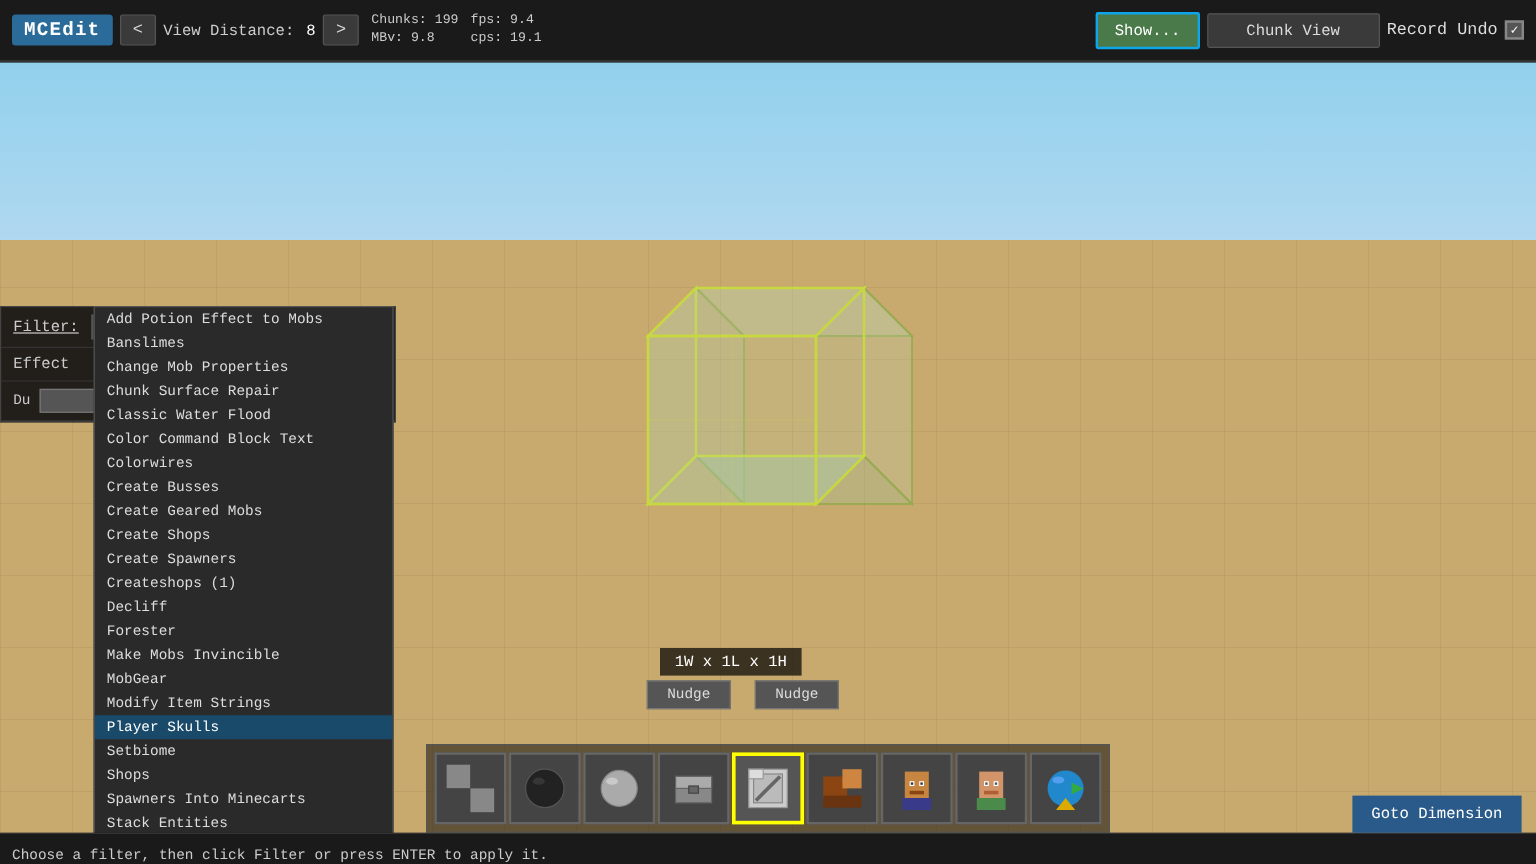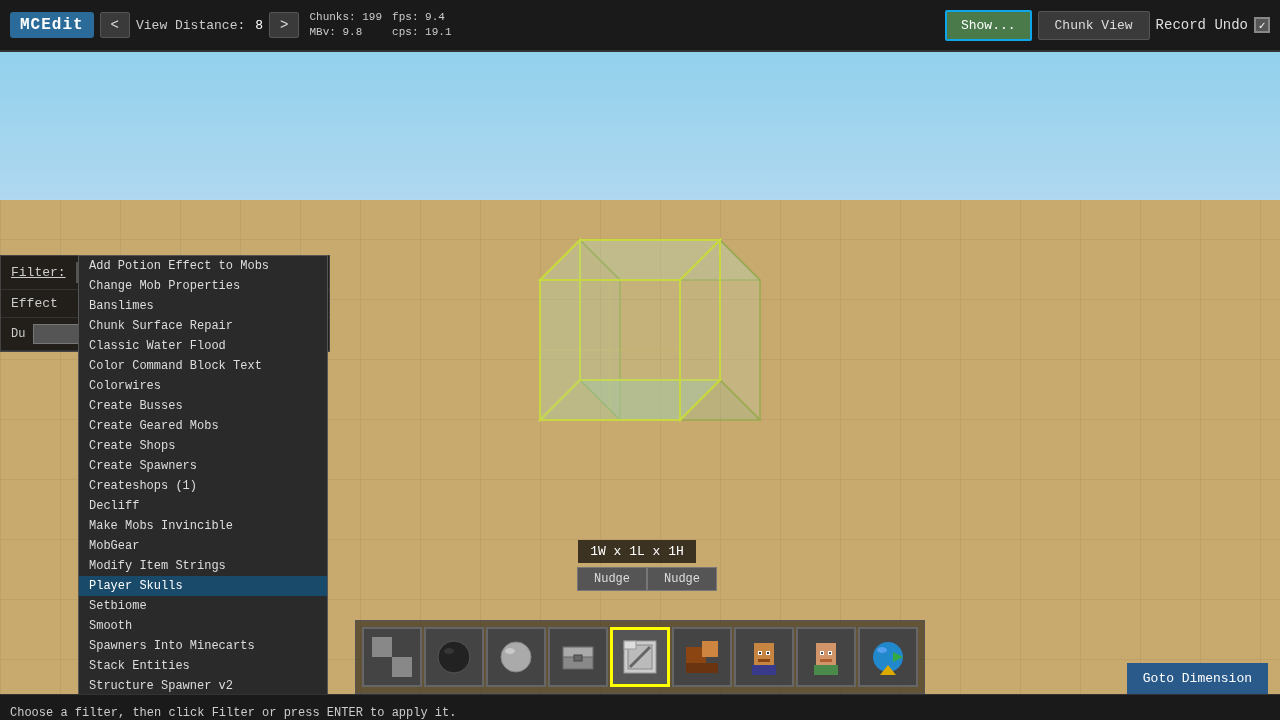--- a/index.html
+++ b/index.html
@@ -118,21 +118,21 @@
       border-radius: 2px;
     }
 
     .chunk-view-btn {
       background: #3a3a3a;
       border: 1px solid #555;
       color: #ddd;
       font-family: 'Courier New', monospace;
       font-size: 13px;
       cursor: pointer;
-      padding: 6px 16px;
+      padding: 6px 32px;
       border-radius: 2px;
     }
 
     .record-undo-container {
       display: flex;
       align-items: center;
       gap: 6px;
       color: #ddd;
       font-size: 14px;
     }
@@ -170,38 +170,38 @@
       left: 480px;
       width: 360px;
       height: 320px;
       z-index: 5;
     }
 
     
     #size-tooltip {
       position: absolute;
       top: 540px;
-      left: 557px;
+      left: 519px;
       z-index: 50;
       text-align: center;
     }
 
     .size-label {
       background: rgba(0,0,0,0.7);
       color: #fff;
       font-family: 'Courier New', monospace;
       font-size: 13px;
       padding: 4px 12px;
       display: inline-block;
       margin-bottom: 4px;
     }
 
     .nudge-btns {
       display: flex;
-      gap: 0;
+      gap: 20px;
       padding-left: 20px;
     }
 
     .nudge-btn {
       background: #555;
       color: #ddd;
       font-family: 'Courier New', monospace;
       font-size: 12px;
       padding: 4px 16px;
       border: 1px solid #777;
@@ -439,38 +439,39 @@
     </div>
     <div class="dupe-section">
       <span class="dupe-label">Du</span>
       <input class="dupe-input" type="text" style="">
     </div>
   </div>
 
   <div id="filter-dropdown">
 
   <div class="dropdown-item">Add Potion Effect to Mobs</div>
+      <div class="dropdown-item">Banslimes</div>
       <div class="dropdown-item">Change Mob Properties</div>
-      <div class="dropdown-item">Banslimes</div>
       <div class="dropdown-item">Chunk Surface Repair</div>
       <div class="dropdown-item">Classic Water Flood</div>
       <div class="dropdown-item">Color Command Block Text</div>
       <div class="dropdown-item">Colorwires</div>
       <div class="dropdown-item">Create Busses</div>
       <div class="dropdown-item">Create Geared Mobs</div>
       <div class="dropdown-item">Create Shops</div>
       <div class="dropdown-item">Create Spawners</div>
       <div class="dropdown-item">Createshops (1)</div>
       <div class="dropdown-item">Decliff</div>
+      <div class="dropdown-item">Forester</div>
       <div class="dropdown-item">Make Mobs Invincible</div>
       <div class="dropdown-item">MobGear</div>
       <div class="dropdown-item">Modify Item Strings</div>
       <div class="dropdown-item selected">Player Skulls</div>
       <div class="dropdown-item">Setbiome</div>
-      <div class="dropdown-item">Smooth</div>
+      <div class="dropdown-item">Shops</div>
       <div class="dropdown-item">Spawners Into Minecarts</div>
       <div class="dropdown-item">Stack Entities</div>
       <div class="dropdown-item">Structure Spawner v2</div>
     </div>
 
   <div id="status-bar">
     <span class="status-text">Choose a filter, then click Filter or press ENTER to apply it.</span>
   </div>
 
   <div id="hotbar">

